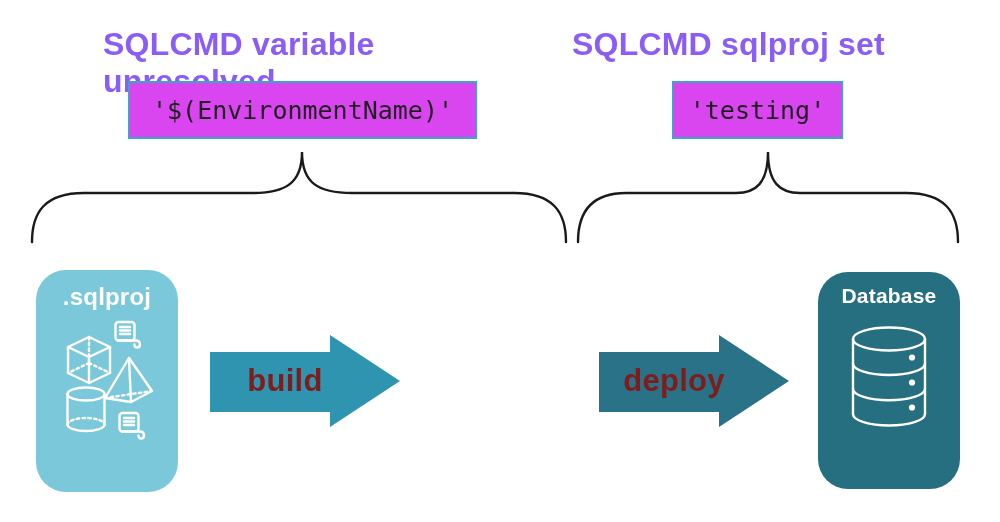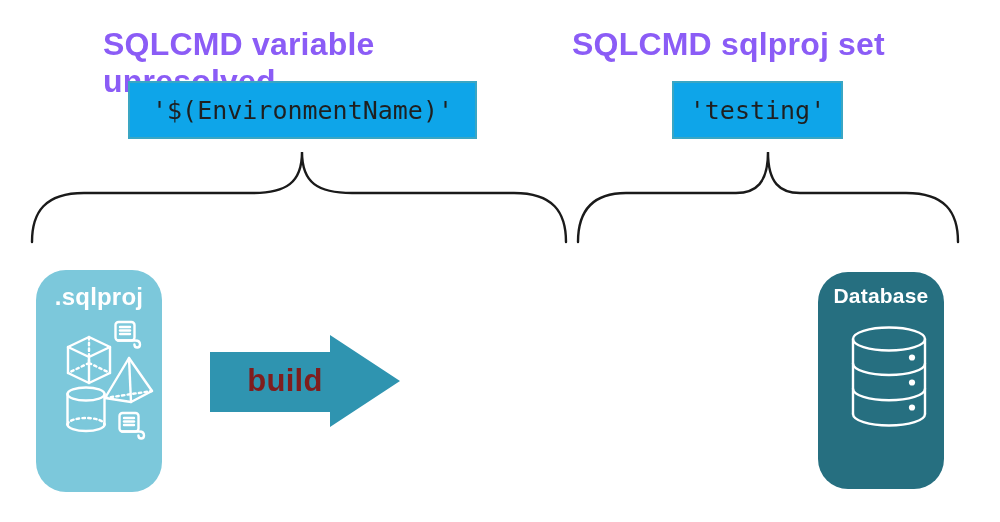--- a/index.html
+++ b/index.html
@@ -7,33 +7,33 @@
     position:relative;width:1000px;height:522px;background:#ffffff;overflow:hidden;
     font-family:"Liberation Sans",sans-serif;color:#1a1a1a;
   }
   .heading{
     position:absolute;top:26px;width:400px;text-align:left;
     font-size:32px;font-weight:700;letter-spacing:.2px;color:#8b5cf6;
   }
   .h-left{left:103px;}
   .h-right{left:572px;}
   .codebox{
-    position:absolute;top:81px;height:58px;border:2.5px solid #3aa6c3;background:#0ea5e9;
+    position:absolute;top:81px;height:58px;border:2.5px solid #3aa6c3;background:#d946ef;
     display:flex;align-items:center;justify-content:center;box-sizing:border-box;
   }
   .cb-left{left:128px;width:349px;}
   .cb-right{left:672px;width:171px;}
   .code{
     font-family:"DejaVu Sans Mono","Liberation Mono",monospace;
     font-size:25px;color:#1f1f1f;white-space:pre;
   }
   .braces{position:absolute;left:0;top:145px;}
   .braces path{fill:none;stroke:#1a1a1a;stroke-width:2.4;stroke-linecap:round;}
   .card{
-    position:absolute;top:270px;width:126px;height:222px;border-radius:30px;
+    position:absolute;top:270px;width:142px;height:222px;border-radius:30px;
     box-sizing:border-box;text-align:center;
   }
   .card-sqlproj{left:36px;background:#7cc8db;}
   .card-dacpac{left:430px;width:143px;background:#2e9ab4;}
   .card-database{left:818px;top:272px;height:217px;background:#266f80;}
   .card-label{
     margin-top:13px;color:#fff;font-size:24px;font-weight:700;letter-spacing:.2px;
   }
   .card svg{position:absolute;}
   .icons-stroke{fill:none;stroke:#ffffff;stroke-width:2.4;stroke-linecap:round;stroke-linejoin:round;}
@@ -112,20 +112,26 @@
   </div>
 
   <div class="arrow arrow-build">
     <svg width="192" height="94" viewBox="0 0 192 94">
       <polygon points="0,17 120,17 120,0 190,46 120,92 120,77 0,77" fill="#2f94b0"></polygon>
     </svg>
     <span class="arrow-label">build</span>
   </div>
 
 
+  <div class="arrow arrow-deploy">
+    <svg width="192" height="94" viewBox="0 0 192 94">
+      <polygon points="0,17 120,17 120,0 190,46 120,92 120,77 0,77" fill="#2a7288"></polygon>
+    </svg>
+    <span class="arrow-label">deploy</span>
+  </div>
 
   <div class="card card-database">
     <div class="card-label" style="font-size:21px;margin-top:12px;">Database</div>
     <svg style="left:30px;top:54px;" width="82" height="102" viewBox="0 0 82 102" class="icons-stroke" stroke-width="2.8">
       <ellipse cx="41" cy="13" rx="36" ry="11.5"></ellipse>
       <path d="M5 13 L5 88 M77 13 L77 88"></path>
       <path d="M5 88 A36 11.5 0 0 0 77 88"></path>
       <path d="M5 37.5 A36 11.5 0 0 0 77 37.5"></path>
       <path d="M5 62.7 A36 11.5 0 0 0 77 62.7"></path>
       <circle cx="64" cy="31.5" r="3.1" fill="#ffffff" stroke="none"></circle>

